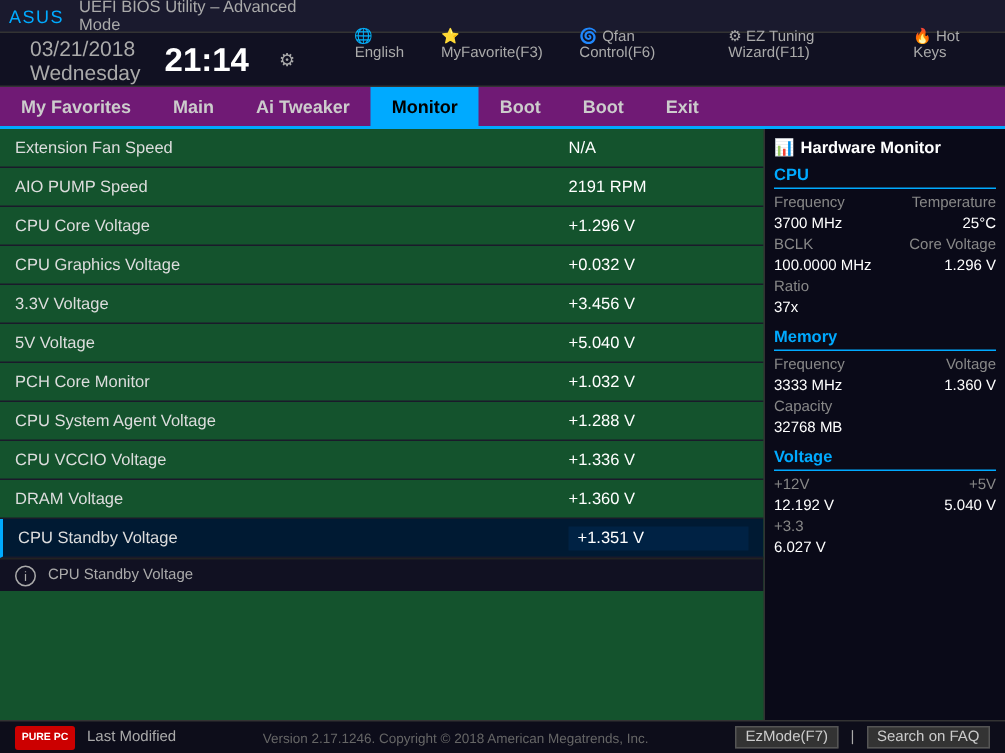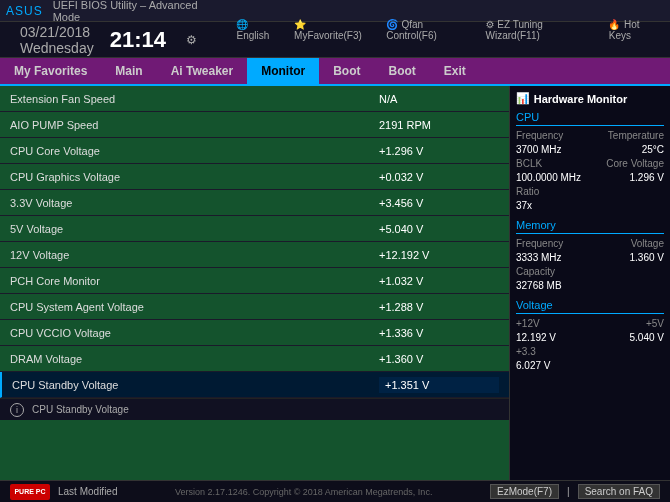--- a/index.html
+++ b/index.html
@@ -154,21 +154,21 @@
       display: flex;
       align-items: center;
       gap: 4px;
     }
     .hw-section {
       margin-bottom: 8px;
     }
     .hw-section-title {
       color: #00aaff;
       font-size: 11px;
-      font-weight: normal;
+      font-weight: bold;
       border-bottom: 1px solid #00aaff;
       margin-bottom: 4px;
       padding-bottom: 2px;
     }
     .hw-row {
       display: flex;
       justify-content: space-between;
       margin-bottom: 3px;
     }
     .hw-label {
@@ -313,24 +313,20 @@
     </div>
     <div class="setting-row">
       <span class="setting-name">3.3V Voltage</span>
       <span class="setting-value">+3.456 V</span>
     </div>
     <div class="setting-row">
       <span class="setting-name">5V Voltage</span>
       <span class="setting-value">+5.040 V</span>
     </div>
     <div class="setting-row">
-      <span class="setting-name">12V Voltage</span>
-      <span class="setting-value">+12.192 V</span>
-    </div>
-    <div class="setting-row">
       <span class="setting-name">PCH Core Monitor</span>
       <span class="setting-value">+1.032 V</span>
     </div>
     <div class="setting-row">
       <span class="setting-name">CPU System Agent Voltage</span>
       <span class="setting-value">+1.288 V</span>
     </div>
     <div class="setting-row">
       <span class="setting-name">CPU VCCIO Voltage</span>
       <span class="setting-value">+1.336 V</span>

